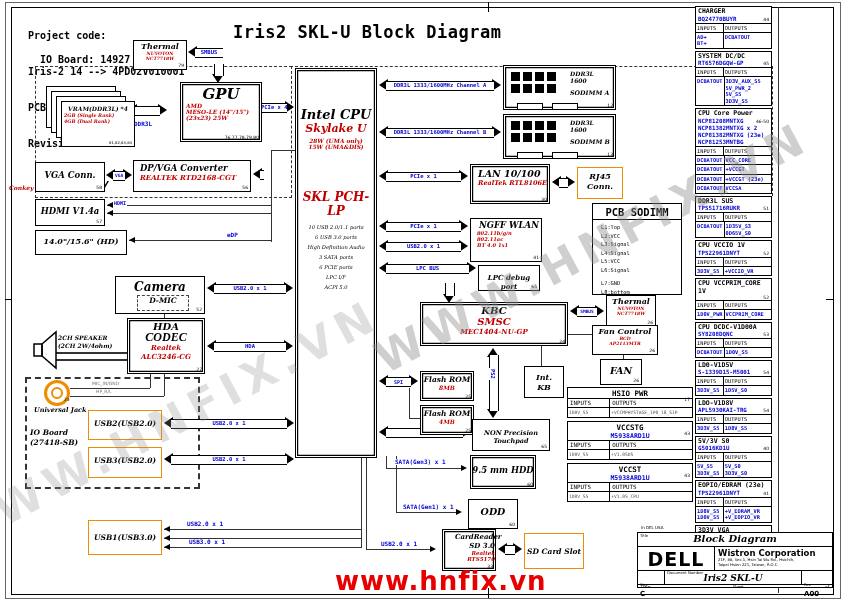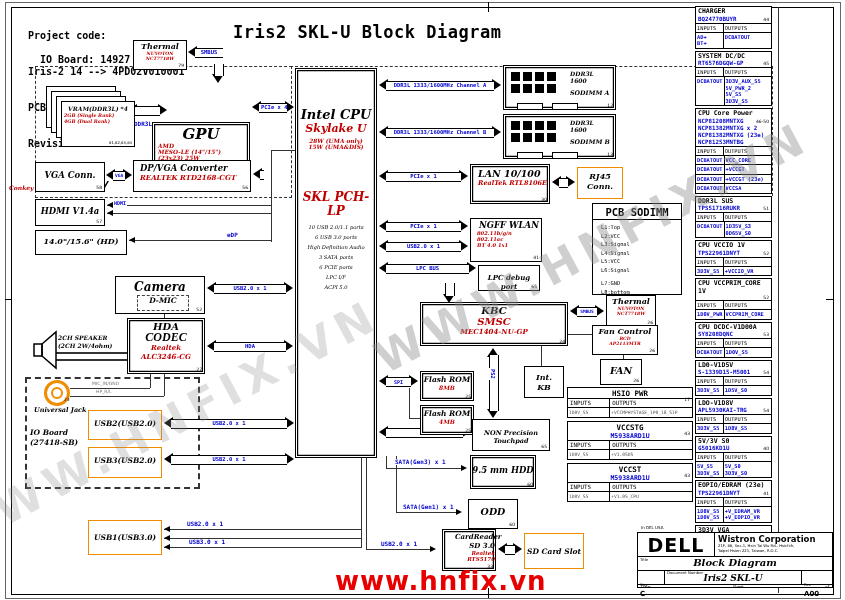--- a/index.html
+++ b/index.html
@@ -304,21 +304,21 @@
 <div class="b" style="left:46px;top:86px;width:70px;height:42px;"></div>
 <div class="b" style="left:51px;top:91px;width:70px;height:42px;"></div>
 <div class="b" style="left:56px;top:96px;width:70px;height:42px;"></div>
 <div class="b" style="left:61px;top:101px;width:74px;height:46px;text-align:left;padding:3px 2px;">
   <div class="ser" style="font-size:6px;text-align:center;">VRAM(DDR3L) *4</div>
   <div class="ser red" style="font-size:4.8px;">2GB (Single Rank)</div>
   <div class="ser red" style="font-size:4.8px;">4GB (Dual Rank)</div>
   <span class="page" style="font-size:3.8px;">81,82,83,84</span>
 </div>
 
-<div class="b dbl" style="left:152px;top:82px;width:98px;height:60px;margin-top:40px;">
+<div class="b dbl" style="left:180px;top:82px;width:82px;height:60px;">
   <div class="ser" style="font-size:15px;margin-top:2px;">GPU</div>
   <div class="ser red" style="font-size:5.8px;text-align:left;padding-left:5px;">AMD</div>
   <div class="ser red" style="font-size:5.8px;text-align:left;padding-left:5px;">MESO-LE (14"/15")</div>
   <div class="ser red" style="font-size:5.8px;text-align:left;padding-left:5px;">(23x23) 25W</div>
   <span class="page">76,77,78,79,80</span>
 </div>
 
 <div class="b" style="left:35px;top:162px;width:70px;height:30px;">
   <div class="ser" style="font-size:8.5px;margin-top:7px;">VGA Conn.</div>
   <span class="page">58</span>
@@ -788,34 +788,34 @@
       </div>
       <div class="mt-r">
         <div class="ci">1D0V_S5</div>
         <div class="co">+V1.0S_CPU</div>
       </div>
     </div>
   </div>
 
 <span class="tiny" style="position:absolute;left:641px;top:526px;font-size:4px;">In DEL USA</span>
 <div class="tb" style="left:637px;top:532px;width:196px;height:56px;">
+  <div class="tb-row" style="height:13px;position:relative;">
+    <span class="tiny" style="position:absolute;left:2px;top:1px;">Title</span>
+    <div class="ser" style="flex:1;text-align:center;font-size:10px;">Block Diagram</div>
+  </div>
   <div class="tb-row" style="height:23px;">
     <div style="flex:0 0 76px;border-right:1px solid #000;display:flex;align-items:center;justify-content:center;">
       <span style="font:900 19px 'DejaVu Sans',sans-serif;letter-spacing:1px;">DELL</span>
     </div>
     <div style="flex:1;text-align:left;padding:1px 3px;">
       <div style="font:bold 8.5px 'DejaVu Sans',sans-serif;">Wistron Corporation</div>
       <div class="tiny">21F, 88, Sec.1, Hsin Tai Wu Rd., Hsichih,</div>
       <div class="tiny">Taipei Hsien 221, Taiwan, R.O.C.</div>
     </div>
   </div>
-  <div class="tb-row" style="height:13px;position:relative;">
-    <span class="tiny" style="position:absolute;left:2px;top:1px;">Title</span>
-    <div class="ser" style="flex:1;text-align:center;font-size:10px;">Block Diagram</div>
-  </div>
   <div class="tb-row" style="height:13px;">
     <div style="flex:0 0 22px;border-right:1px solid #000;text-align:left;padding:0 2px;">
       <span class="tiny">Size</span>
       <div style="font:bold 7px 'DejaVu Sans',sans-serif;">C</div>
     </div>
     <div style="flex:1;border-right:1px solid #000;position:relative;">
       <span class="tiny" style="position:absolute;left:2px;top:0;">Document Number</span>
       <div class="ser" style="font-size:9px;margin-top:2px;text-align:center;">Iris2 SKL-U</div>
     </div>
     <div style="flex:0 0 26px;text-align:left;padding:0 2px;">

